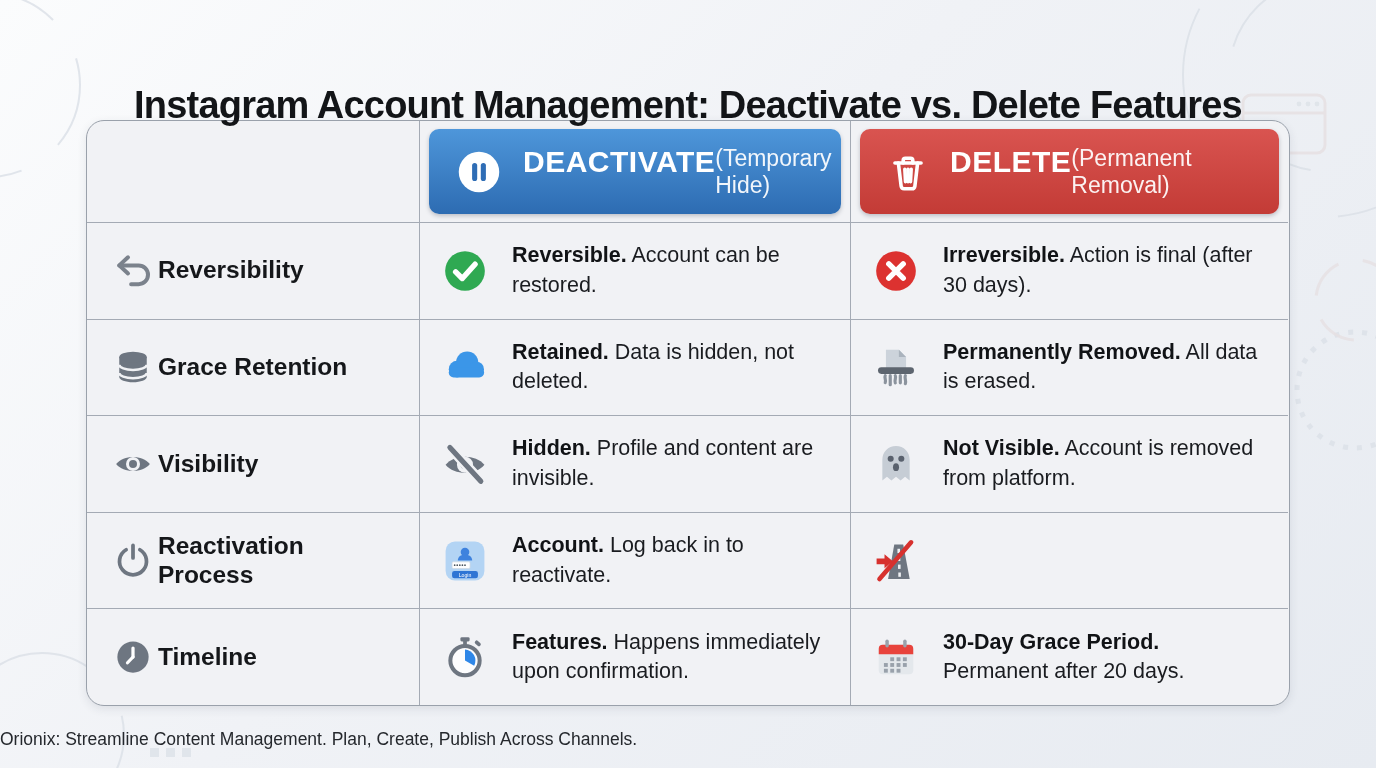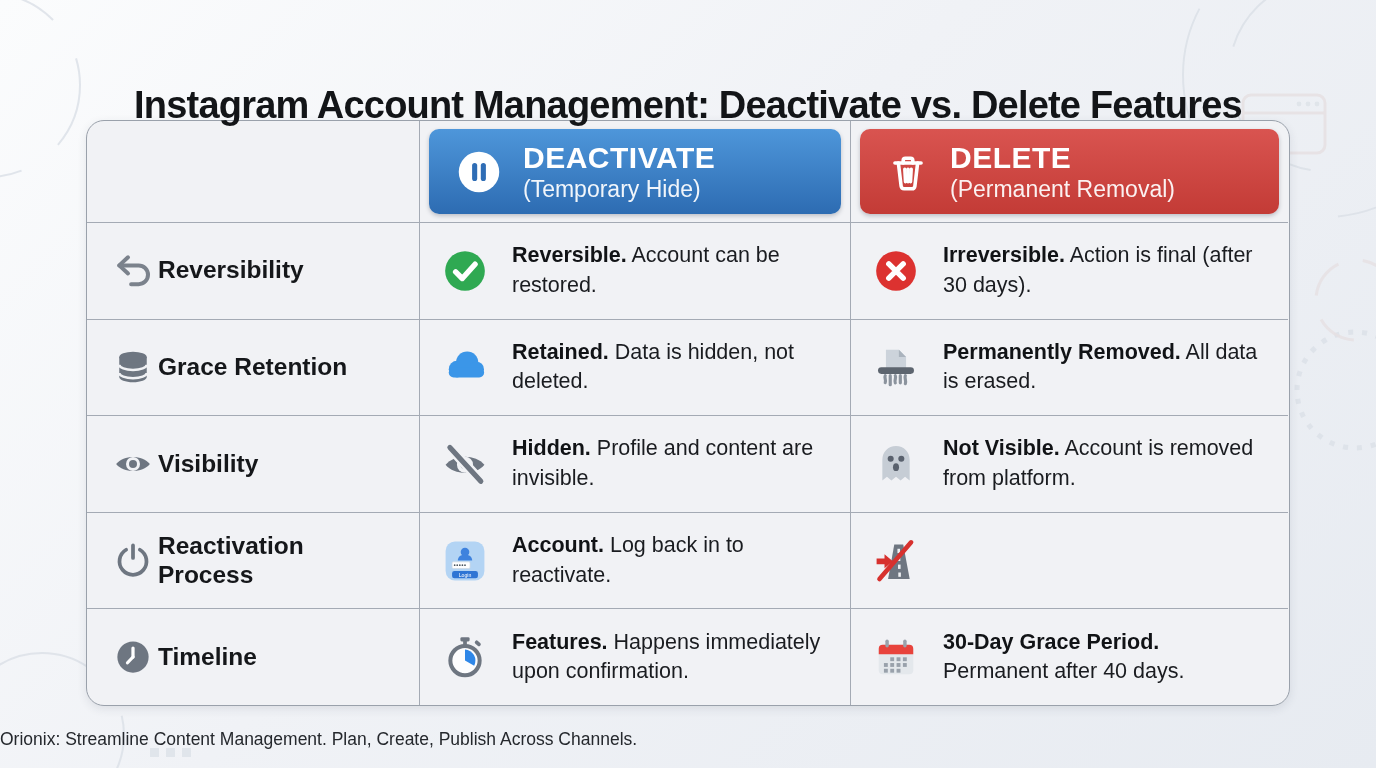--- a/index.html
+++ b/index.html
@@ -25,21 +25,21 @@
   .col2,.col3{border-left:1px solid #a4aab4;}
   .body-row{border-top:1px solid #a4aab4;}
   .hdr-cell{padding:8px 9px;}
   .hdr-badge{
     flex:1;height:100%;border-radius:10px;display:flex;align-items:center;
     padding-left:26px;gap:20px;box-sizing:border-box;color:#fff;
     box-shadow:0 2px 4px rgba(30,40,60,0.25);
   }
   .hdr-badge.blue{background:linear-gradient(180deg,#4e96da,#2d6cb2);}
   .hdr-badge.red{background:linear-gradient(180deg,#d95450,#c33b36);}
-  .hdr-text{display:flex;flex-direction:column;line-height:1.15;}
+  .hdr-text{display:flex;flex-direction:row;line-height:1.15;}
   .hdr-title{font-size:30px;font-weight:700;letter-spacing:0.5px;}
   .hdr-sub{font-size:23px;font-weight:400;color:rgba(255,255,255,0.93);}
   .feat-cell{padding-left:26px;gap:5px;}
   .feat-label{font-size:24.5px;font-weight:700;color:#15171a;max-width:210px;line-height:1.18;}
   .val-cell{padding-left:22px;padding-right:14px;gap:24px;}
   .val-text{font-size:21.5px;color:#1a1c20;line-height:1.38;max-width:315px;}
   .val-text b{font-weight:700;color:#111316;}
   .icon-box{flex:0 0 auto;display:flex;align-items:center;justify-content:center;}
   .page-footer{
     position:absolute;left:0;bottom:18px;width:100%;text-align:left;z-index:1;
@@ -302,18 +302,18 @@
           <rect x="7.6" y="20.2" width="2.7" height="2.7"></rect>
             <rect x="12" y="20.2" width="2.7" height="2.7"></rect>
             <rect x="16.4" y="20.2" width="2.7" height="2.7"></rect>
             <rect x="20.8" y="20.2" width="2.7" height="2.7"></rect>
           <rect x="7.6" y="24.2" width="2.7" height="2.7"></rect>
             <rect x="12" y="24.2" width="2.7" height="2.7"></rect>
             <rect x="16.4" y="24.2" width="2.7" height="2.7"></rect>
         </g>
       </svg>
     </span>
-    <span class="val-text"><b>30-Day Grace Period.</b><span> Permanent after 40 days.</span></span>
+    <span class="val-text"><b>30-Day Grace Period.</b><span> Permanent after 20 days.</span></span>
   </div>
 
 </div>
 
 <div class="page-footer">Orionix: Streamline Content Management. Plan, Create, Publish Across Channels.</div>
 
 </body></html>

